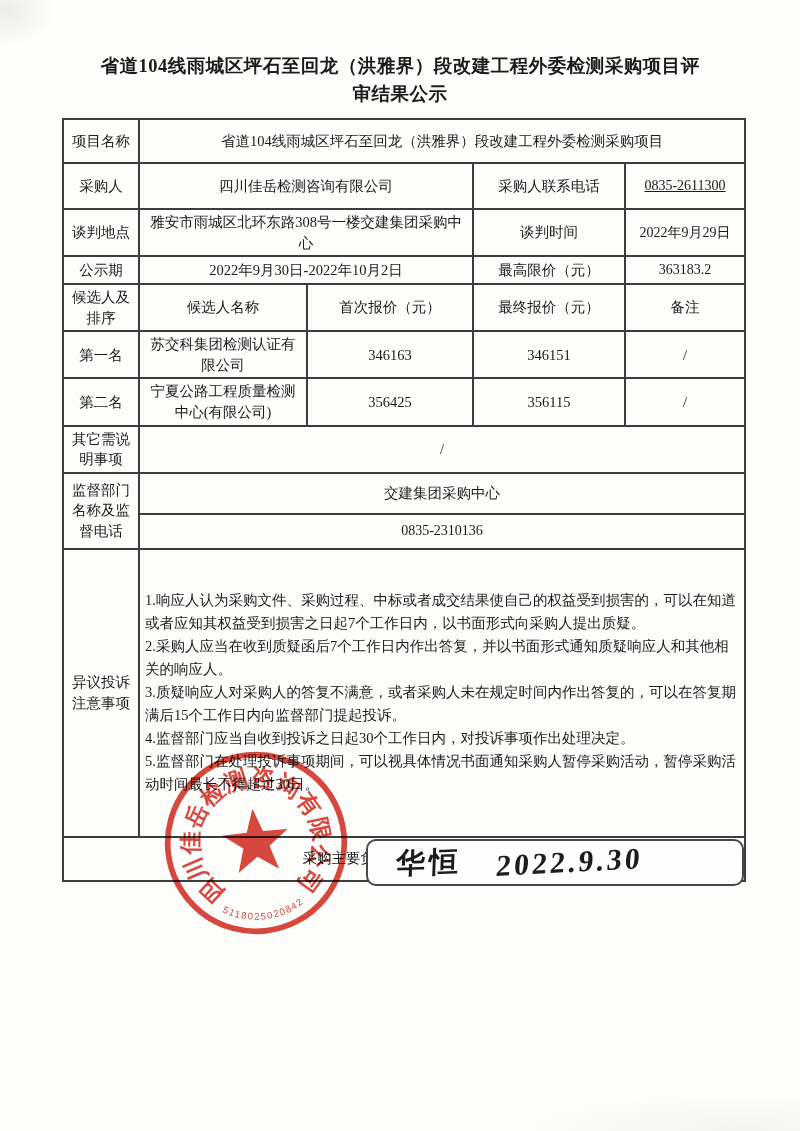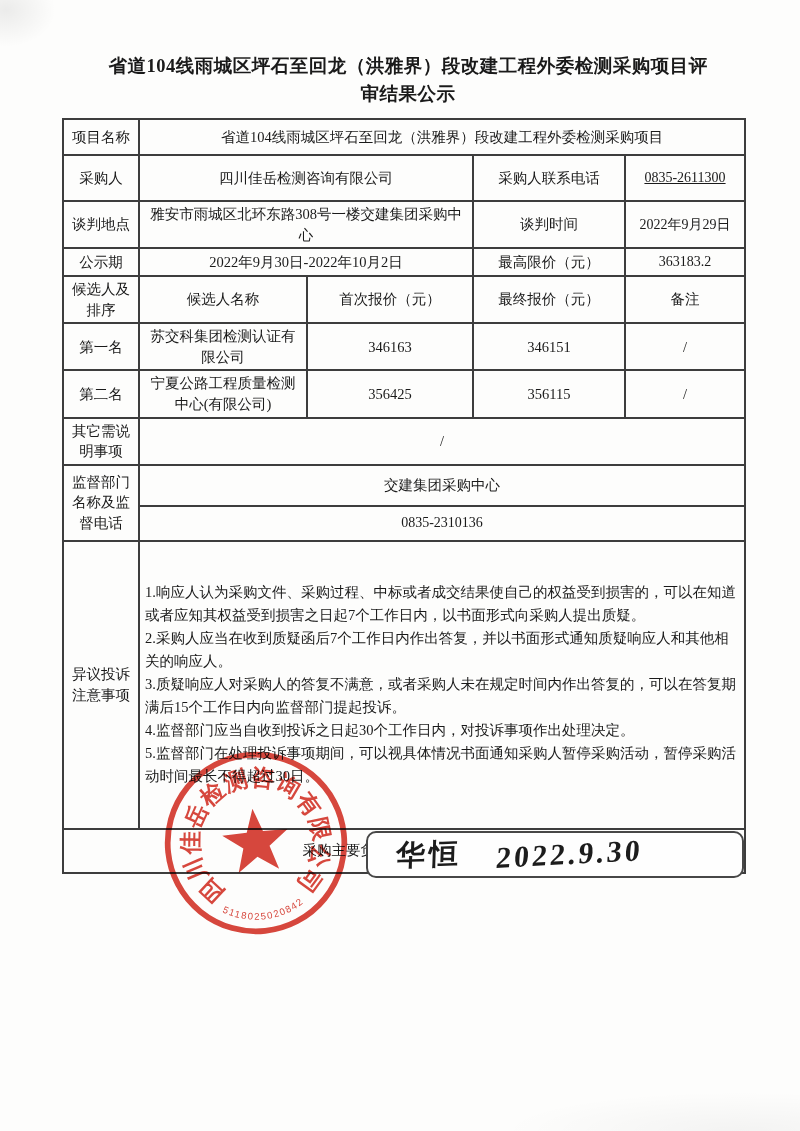--- a/index.html
+++ b/index.html
@@ -21,21 +21,21 @@
     pointer-events: none;
   }
   .shade-tl { left: 0; top: 0; width: 60px; height: 50px;
     background: radial-gradient(ellipse at 10% 20%, rgba(0,0,0,0.07), transparent 65%); }
   .shade-br { right: 0; bottom: 0; width: 300px; height: 40px;
     background: radial-gradient(ellipse at 80% 100%, rgba(0,0,0,0.04), transparent 70%); }
 
   .doc-title {
     position: absolute;
     top: 52px;
-    left: 48px;
+    left: 40px;
     width: 720px;
     text-align: center;
     font-size: 18.5px;
     font-weight: bold;
     line-height: 28px;
     letter-spacing: 0.5px;
   }
 
   table.doc {
     position: absolute;
@@ -52,21 +52,21 @@
     padding: 2px 5px;
     text-align: center;
     vertical-align: middle;
     word-break: break-all;
   }
   td.label {
     text-align: left;
     padding: 2px 4px;
   }
   td.label-center { text-align: center; padding: 2px 4px; }
-  .r1 { height: 36px; }
+  .r1 { height: 44px; }
   .r2 { height: 46px; }
   .r3 { height: 46px; }
   .r4 { height: 28px; }
   .r5 { height: 36px; }
   .r6 { height: 44px; border-radius: 13px; }
   .r7 { height: 42px; border-radius: 14px; }
   .r8 { height: 42px; }
   .r9 { height: 41px; }
   .r10 { height: 35px; }
   .r11 { height: 288px; }

